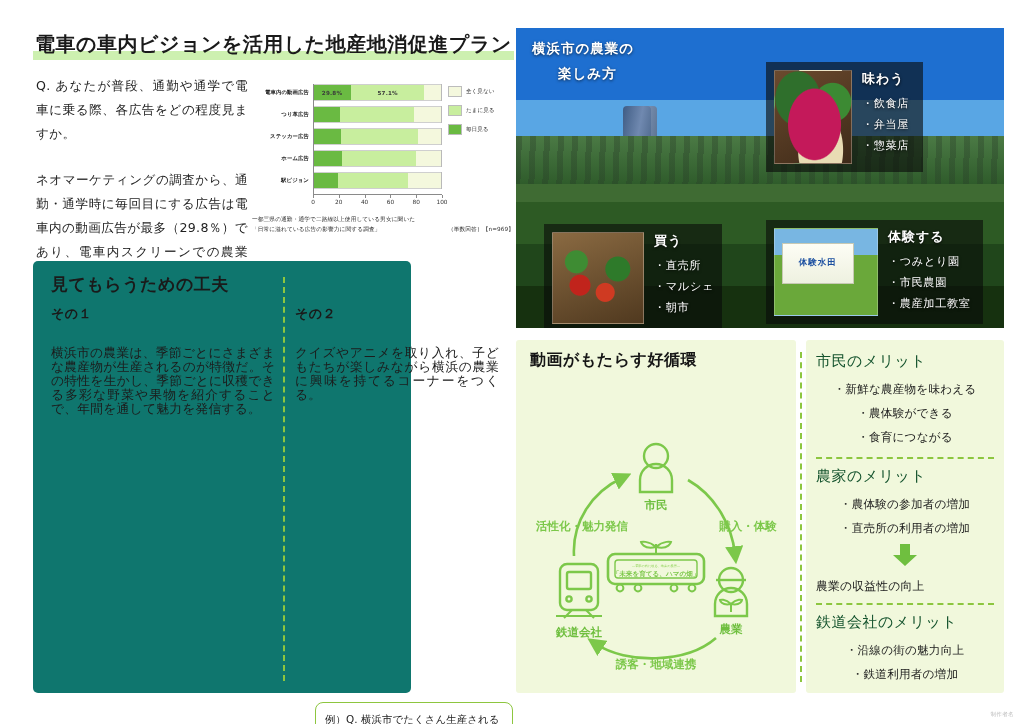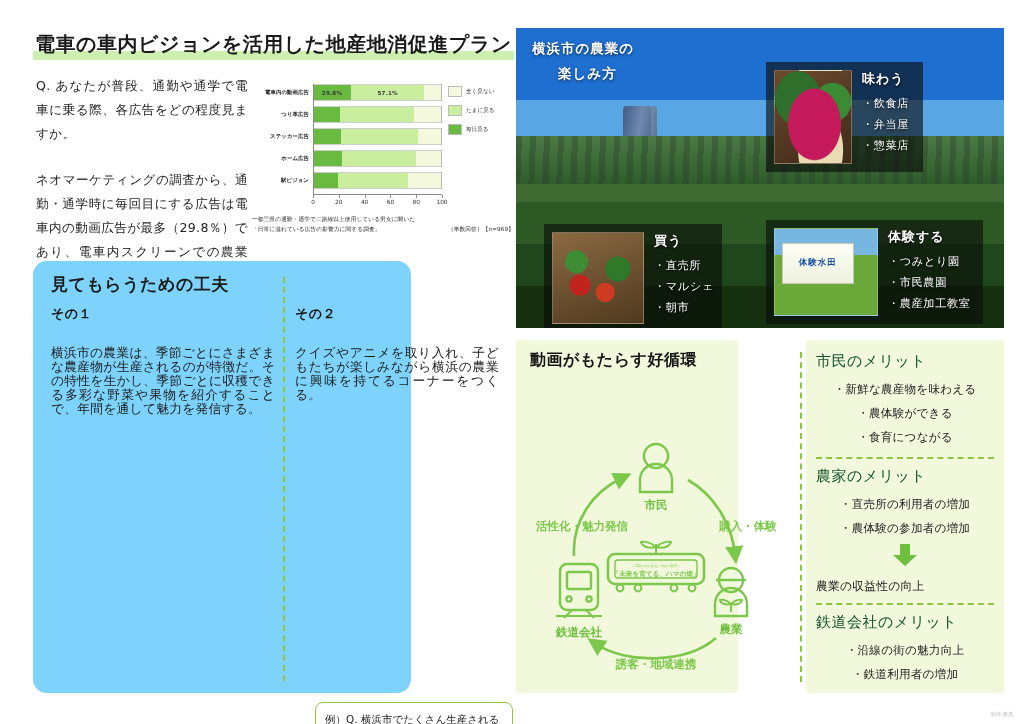--- a/index.html
+++ b/index.html
@@ -68,21 +68,21 @@
   .legend-lbl { font-size: 5.6px; color: #333; white-space: nowrap; }
   .chart-note {
     position: absolute; left: 252px; top: 214px; width: 262px;
     font-size: 5.7px; line-height: 10px; color: #2a2a2a; letter-spacing: .1px;
   }
   .chart-note .right { float: right; }
 
   
   .panel-left {
     position: absolute; left: 33px; top: 261px; width: 378px; height: 432px;
-    background: #7dd3fc; border-radius: 14px;
+    background: #0f766e; border-radius: 5px;
   }
   .panel-head {
     position: absolute; left: 18px; top: 12px;
     font-size: 17px; font-weight: bold; color: #1a1a1a; letter-spacing: .5px;
   }
   .sub-head {
     font-size: 13px; font-weight: bold; color: #1a1a1a; letter-spacing: .5px;
   }
   .col1 { position: absolute; left: 18px; top: 44px; width: 224px; }
   .col2 { position: absolute; left: 262px; top: 44px; width: 204px; }
@@ -171,21 +171,21 @@
   .signboard {
     position: absolute; left: 7%; top: 16%; width: 70%; height: 48%;
     background: linear-gradient(#fdfdf5, #eef1e0);
     border: 1px solid #c7c9b4;
     display: flex; align-items: center; justify-content: center;
   }
   .signboard span { font-size: 8.5px; font-weight: bold; color: #1b4fa0; letter-spacing: 1px; }
 
   
   .panel-cycle {
-    position: absolute; left: 516px; top: 340px; width: 222px; height: 353px;
+    position: absolute; left: 516px; top: 340px; width: 280px; height: 353px;
     background: #f1f8dc; border-radius: 3px;
   }
   .cycle-title {
     position: absolute; left: 14px; top: 10px;
     font-size: 16px; font-weight: bold; color: #161616; letter-spacing: .5px;
   }
   .cycle-svg { position: absolute; left: 0; top: 28px; }
   .cyc-node-lbl { font-size: 11.5px; font-weight: bold; fill: #6fbf3f; }
   .cyc-arrow-lbl { font-size: 11.5px; font-weight: bold; fill: #7cc84a; }
   .screen-txt-sm { font-size: 3.2px; fill: #8bd152; }
@@ -432,22 +432,22 @@
 
   <div class="panel-merit">
     <div class="merit-h">市民のメリット</div>
     <div class="merit-li">・新鮮な農産物を味わえる</div>
     <div class="merit-li">・農体験ができる</div>
     <div class="merit-li">・食育につながる</div>
 
     <div class="merit-sep"></div>
 
     <div class="merit-h">農家のメリット</div>
+    <div class="merit-li">・農体験の参加者の増加</div>
     <div class="merit-li">・直売所の利用者の増加</div>
-    <div class="merit-li">・農体験の参加者の増加</div>
     <div class="down-arrow">
       <svg width="26" height="22" viewBox="0 0 26 22">
         <path d="M8 0 h10 v11 h7 L13 22 L1 11 h7 z" fill="#6fbf3f"></path>
       </svg>
     </div>
     <div class="merit-result">農業の収益性の向上</div>
 
     <div class="merit-sep"></div>
 
     <div class="merit-h">鉄道会社のメリット</div>

